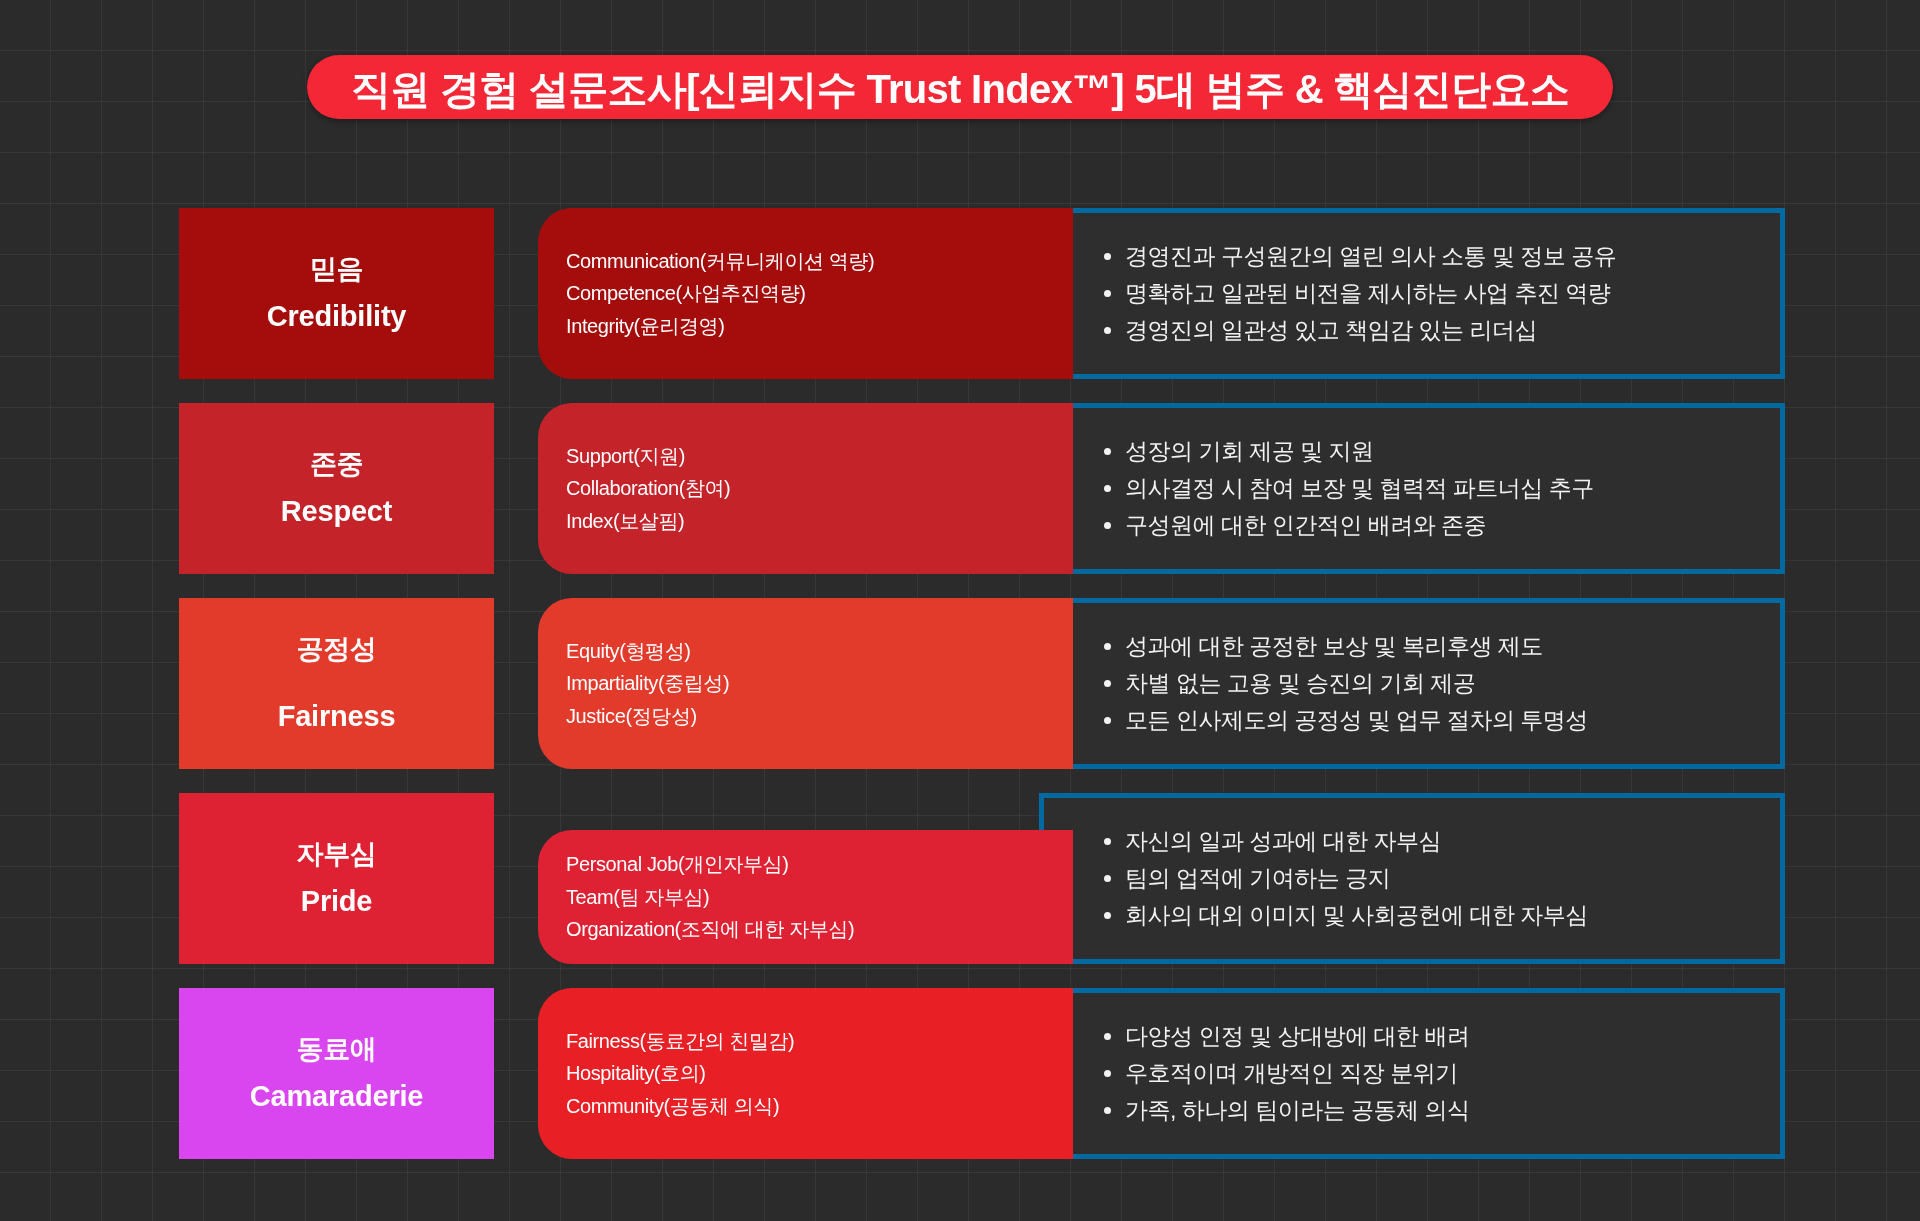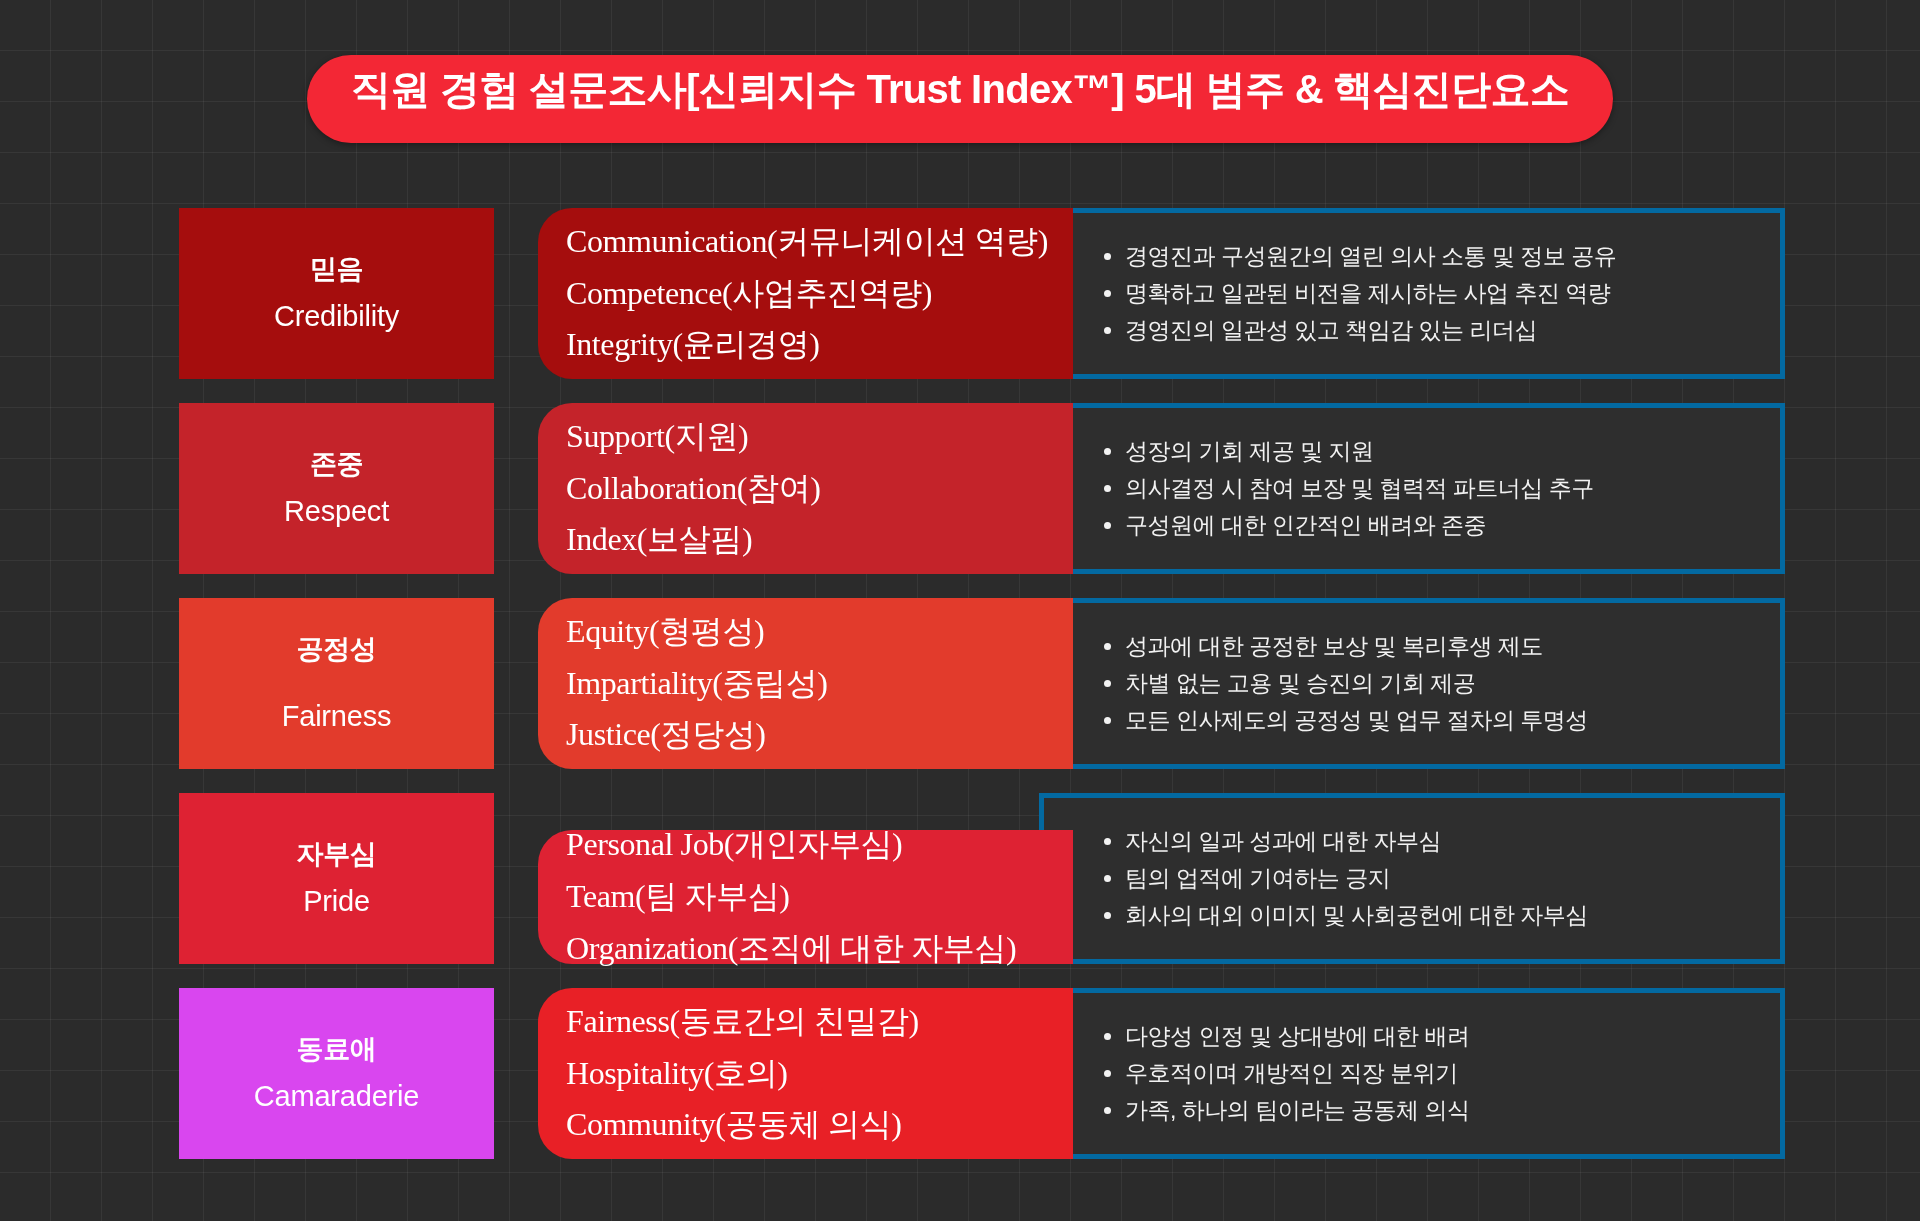--- a/index.html
+++ b/index.html
@@ -18,21 +18,21 @@
 
   
   #title-wrap {
     position:absolute;
     top:55px; left:0; right:0;
     display:flex; justify-content:center;
   }
   #title-pill {
     background:#F32735;
     border-radius:46px;
-    padding:11px 44px 31px 44px;
+    padding:11px 44px 7px 44px;
     color:#ffffff;
     font-size:40px;
     font-weight:bold;
     letter-spacing:-0.7px;
     white-space:nowrap;
     line-height:1.15;
     box-shadow:0 2px 6px rgba(0,0,0,0.35);
   }
 
   
@@ -63,21 +63,21 @@
     text-align:center;
     line-height:1.25;
   }
   .cat .ko {
     font-size:27px;
     font-weight:bold;
     letter-spacing:-0.4px;
   }
   .cat .en {
     font-size:29px;
-    font-weight:normal;
+    font-weight:bold;
     letter-spacing:-0.2px;
     margin-top:12px;
   }
 
   
   .gap { flex:0 0 44px; }
 
   
   .mid {
     flex:0 0 535px;
@@ -85,25 +85,24 @@
     border-radius:34px 0 0 34px;
     display:flex;
     flex-direction:column;
     justify-content:center;
     padding:0 0 0 28px;
     position:relative;
     z-index:2;
   }
   .mid .line {
     color:#ffffff;
-    font-size:32px;
+    font-size:20px;
     line-height:1.62;
     letter-spacing:-0.4px;
     white-space:nowrap;
-    font-family:Liberation Serif, serif;
   }
 
   
   .det {
     flex:1 1 auto;
     border:5px solid #0369a1;
     background:#2e2e2e;
     display:flex;
     flex-direction:column;
     justify-content:center;

